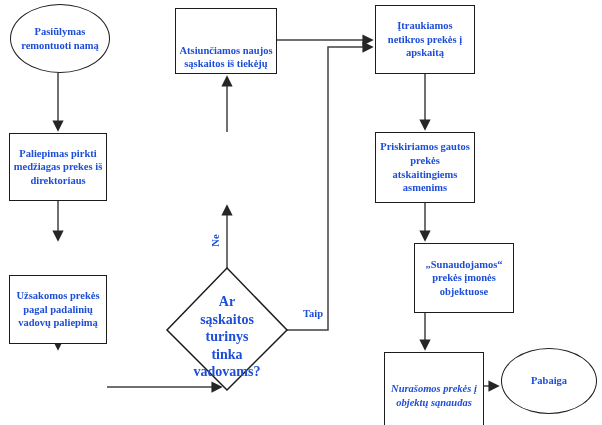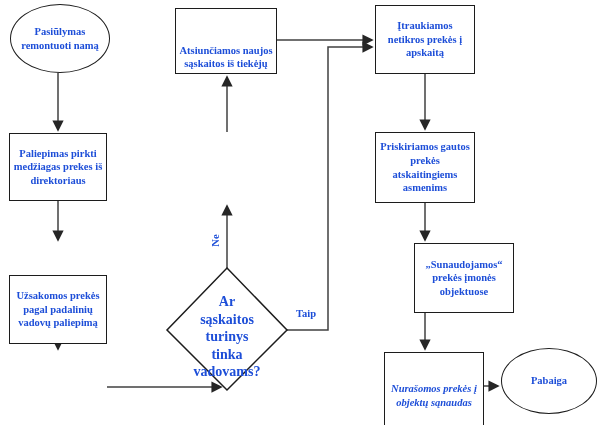--- a/index.html
+++ b/index.html
@@ -128,17 +128,17 @@
   </div>
 
   <div class="node oval" style="left:501px; top:348px; width:96px; height:66px;">
     <span>Pabaiga</span>
   </div>
 
   <div class="edge-label rot" style="left:203px; top:235px; width:24px; text-align:center;">
     <span>Ne</span>
   </div>
 
-  <div class="edge-label" style="left:289px; top:308px; width:34px; text-align:center;">
+  <div class="edge-label" style="left:289px; top:308px; width:34px; text-align:right;">
     <span>Taip</span>
   </div>
 
 </div>
 
 </body></html>

